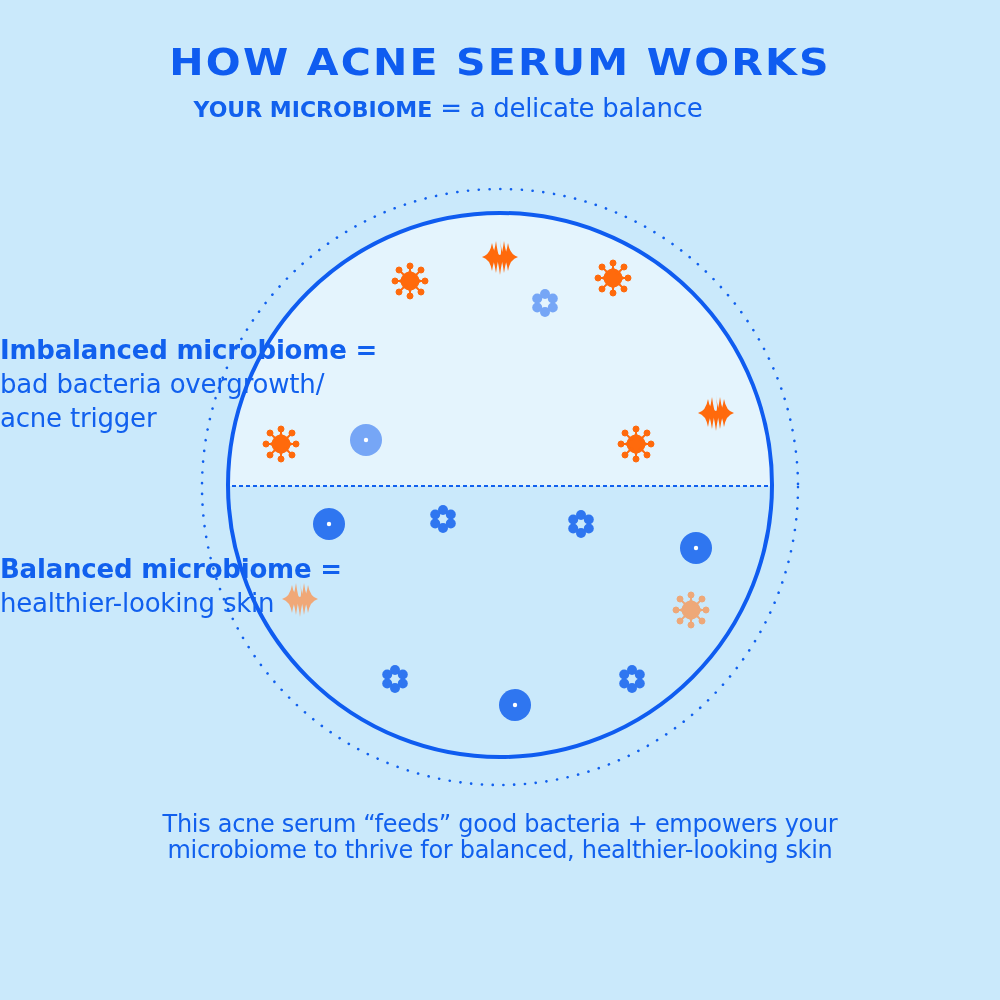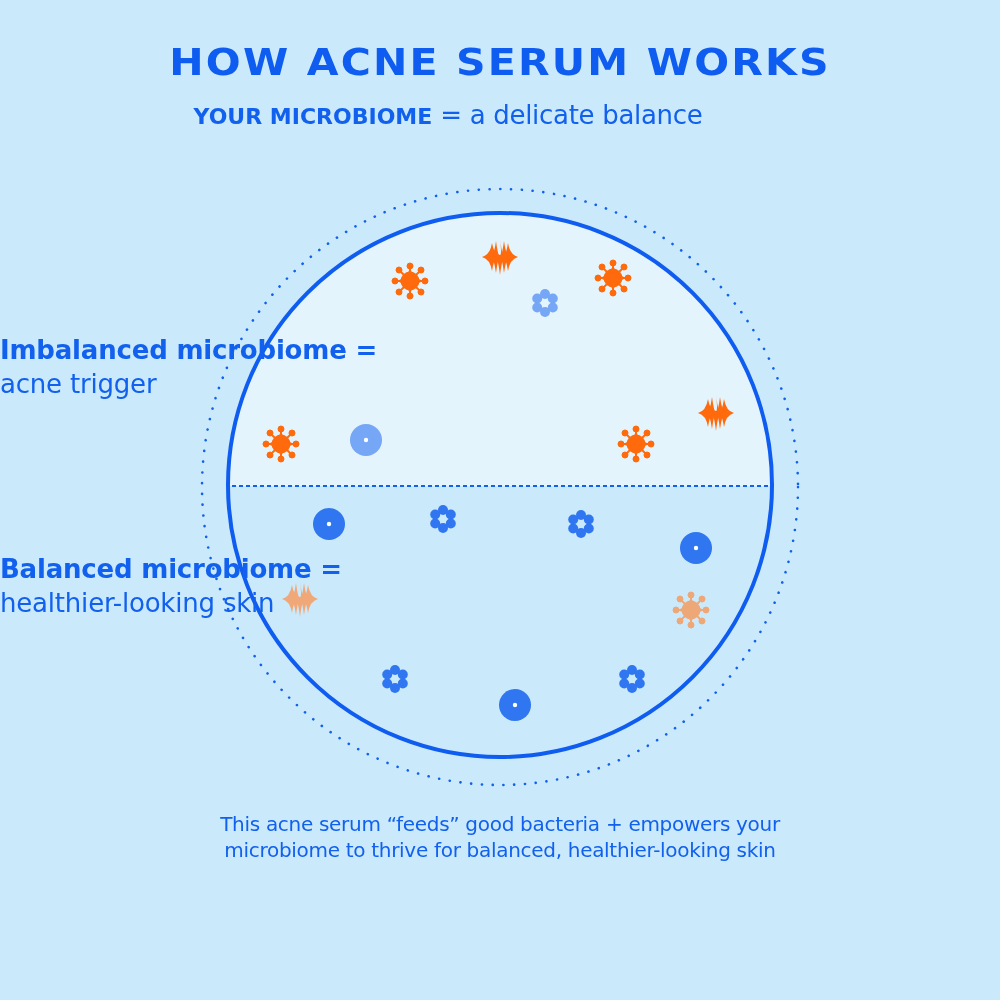--- a/index.html
+++ b/index.html
@@ -18,21 +18,21 @@
       font-size: 38px;
       letter-spacing: 2px;
       color: #0F5CF0;
       line-height: 48px;
       transform: scaleX(1.08);
     }
     .subtitle {
       position: absolute; left: 0; top: 94px; width: 896px;
       text-align: center;
       font-size: 26px;
-      line-height: 43px;
+      line-height: 29px;
       color: #1160EE;
       letter-spacing: -0.3px;
     }
     .subtitle .strong {
       font-weight: bold;
       font-size: 22px;
       letter-spacing: 0px;
     }
     svg.art { position: absolute; left: 0; top: 0; }
     .circle-text {
@@ -43,21 +43,21 @@
       letter-spacing: -0.2px;
     }
     .circle-text .head {
       font-weight: bold;
     }
     .imbalanced { top: 333px; }
     .balanced { top: 552px; }
     .footer {
       position: absolute; left: 0; top: 811px; width: 1000px;
       text-align: center;
-      font-size: 20px;
+      font-size: 24px;
       line-height: 26px;
       color: #1160EE;
       letter-spacing: -0.3px;
     }
   </style>
 </head>
 <body>
 
 <div class="title">HOW ACNE SERUM WORKS</div>
 
@@ -168,20 +168,21 @@
       <circle r="16" fill="#2F76F0"></circle>
       <circle r="2.2" fill="#FFFFFF"></circle>
     </g>
   <g fill="#2F76F0" transform="translate(632,679)">
       <use href="#flower"></use>
     </g>
 </svg>
 
 <div class="circle-text imbalanced">
   <div class="head">Imbalanced microbiome =</div>
+  <div>bad bacteria overgrowth/</div>
   <div>acne trigger</div>
 </div>
 
 <div class="circle-text balanced">
   <div class="head">Balanced microbiome =</div>
   <div>healthier-looking skin</div>
 </div>
 
 <div class="footer">
   <div>This acne serum “feeds” good bacteria + empowers your</div>

